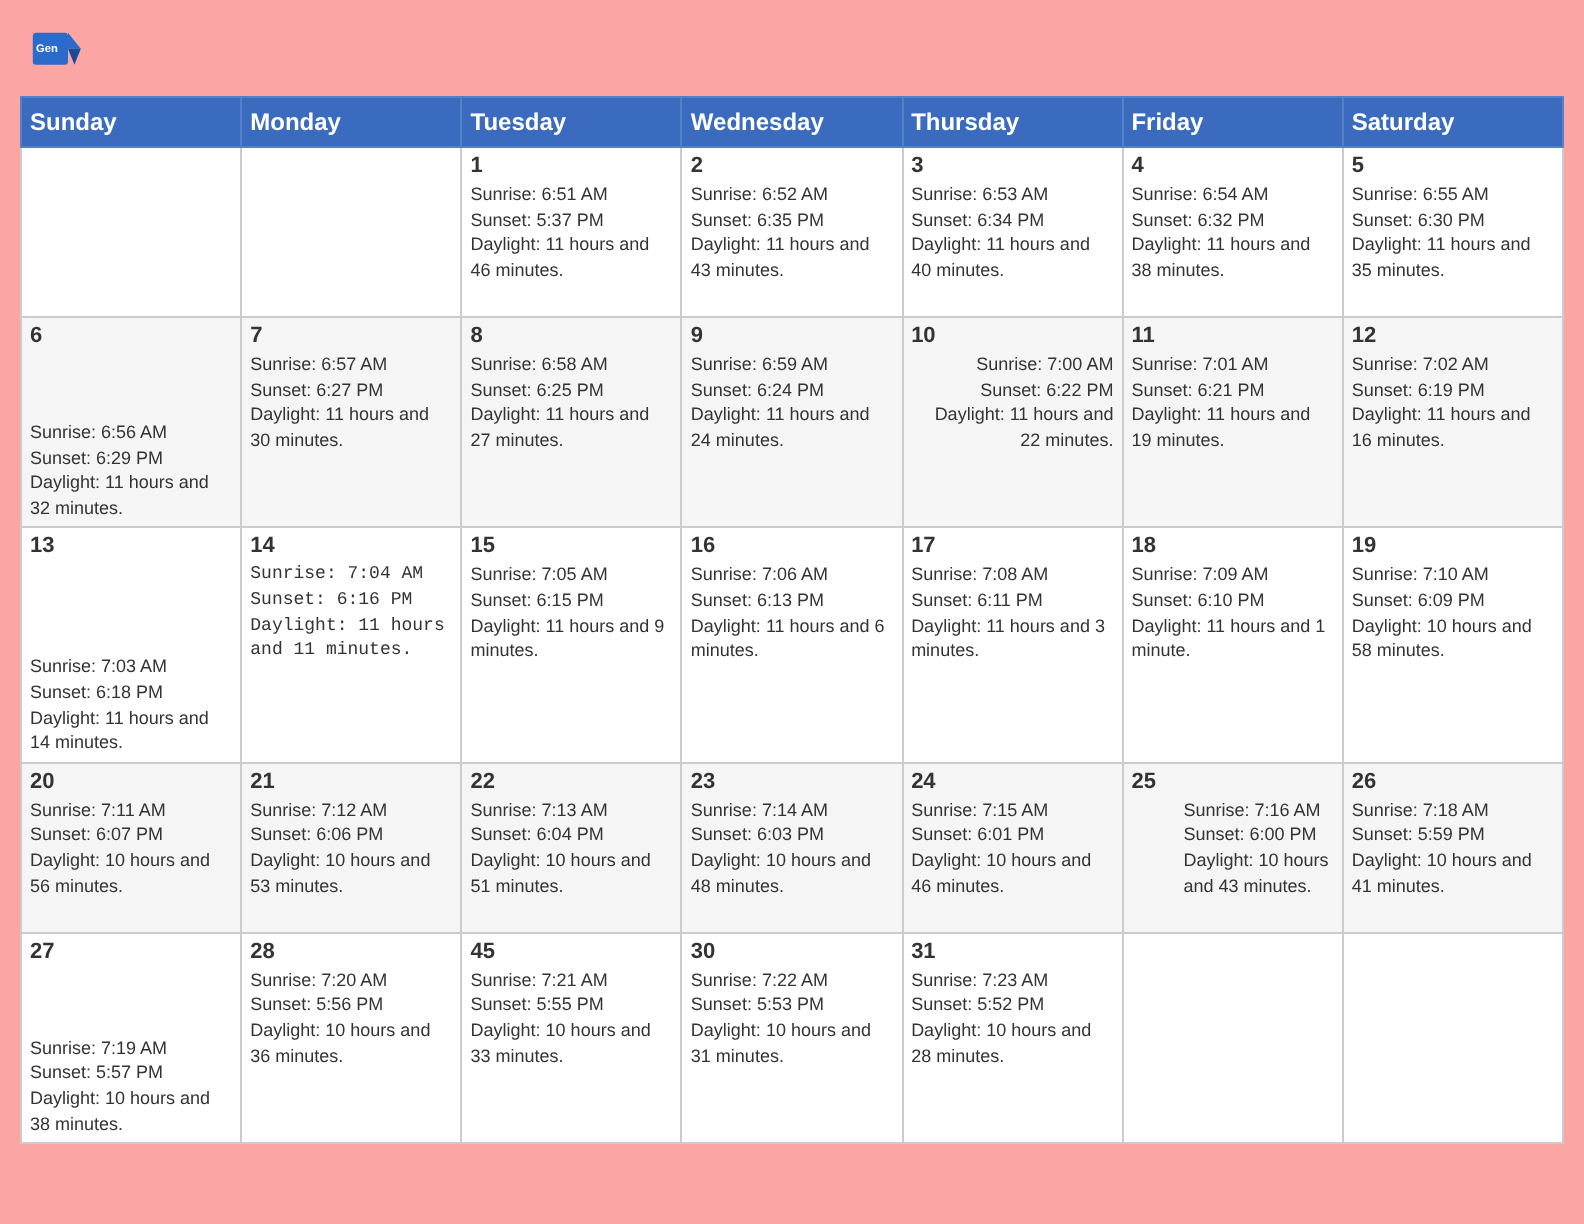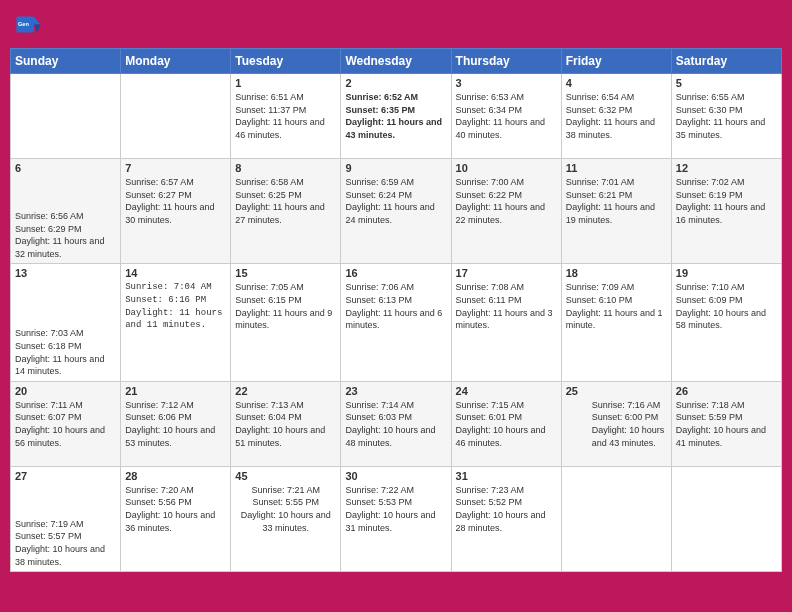--- a/index.html
+++ b/index.html
@@ -6,21 +6,21 @@
     body {
       font-family: Arial, sans-serif;
       background: #fff;
       width: 792px;
       min-height: 612px;
       overflow: hidden;
     }
     .page {
       width: 792px;
       min-height: 612px;
-      background: #be185d;
+      background: #fca5a5;
       padding: 10px 10px 10px 10px;
     }
     .header {
       display: flex;
       justify-content: space-between;
       align-items: flex-start;
       margin-bottom: 6px;
     }
     .logo {
       display: flex;
@@ -131,26 +131,26 @@
           <th>Saturday</th>
         </tr>
     </thead>
     <tbody id="calendar-body">
     <tr class="row-odd">
           <td class="empty-cell"></td>
           <td class="empty-cell"></td>
           <td>
             <span class="day-num">1</span>
             <div class="day-detail" style="white-space: pre-line;">Sunrise: 6:51 AM
-Sunset: 11:37 PM
+Sunset: 5:37 PM
 Daylight: 11 hours and 46 minutes.</div>
           </td>
           <td>
             <span class="day-num">2</span>
-            <div class="day-detail" style="white-space: pre-line; font-weight: bold;">Sunrise: 6:52 AM
+            <div class="day-detail" style="white-space: pre-line;">Sunrise: 6:52 AM
 Sunset: 6:35 PM
 Daylight: 11 hours and 43 minutes.</div>
           </td>
           <td>
             <span class="day-num">3</span>
             <div class="day-detail" style="white-space: pre-line;">Sunrise: 6:53 AM
 Sunset: 6:34 PM
 Daylight: 11 hours and 40 minutes.</div>
           </td>
           <td>
@@ -186,21 +186,21 @@
 Daylight: 11 hours and 27 minutes.</div>
           </td>
           <td>
             <span class="day-num">9</span>
             <div class="day-detail" style="white-space: pre-line;">Sunrise: 6:59 AM
 Sunset: 6:24 PM
 Daylight: 11 hours and 24 minutes.</div>
           </td>
           <td>
             <span class="day-num">10</span>
-            <div class="day-detail" style="white-space: pre-line;">Sunrise: 7:00 AM
+            <div class="day-detail" style="white-space: pre-line; text-align: right;">Sunrise: 7:00 AM
 Sunset: 6:22 PM
 Daylight: 11 hours and 22 minutes.</div>
           </td>
           <td>
             <span class="day-num">11</span>
             <div class="day-detail" style="white-space: pre-line;">Sunrise: 7:01 AM
 Sunset: 6:21 PM
 Daylight: 11 hours and 19 minutes.</div>
           </td>
           <td>
@@ -306,21 +306,21 @@
 Daylight: 10 hours and 38 minutes.</div>
           </td>
           <td>
             <span class="day-num">28</span>
             <div class="day-detail" style="white-space: pre-line;">Sunrise: 7:20 AM
 Sunset: 5:56 PM
 Daylight: 10 hours and 36 minutes.</div>
           </td>
           <td>
             <span class="day-num">45</span>
-            <div class="day-detail" style="white-space: pre-line; text-align: center;">Sunrise: 7:21 AM
+            <div class="day-detail" style="white-space: pre-line;">Sunrise: 7:21 AM
 Sunset: 5:55 PM
 Daylight: 10 hours and 33 minutes.</div>
           </td>
           <td>
             <span class="day-num">30</span>
             <div class="day-detail" style="white-space: pre-line;">Sunrise: 7:22 AM
 Sunset: 5:53 PM
 Daylight: 10 hours and 31 minutes.</div>
           </td>
           <td>

